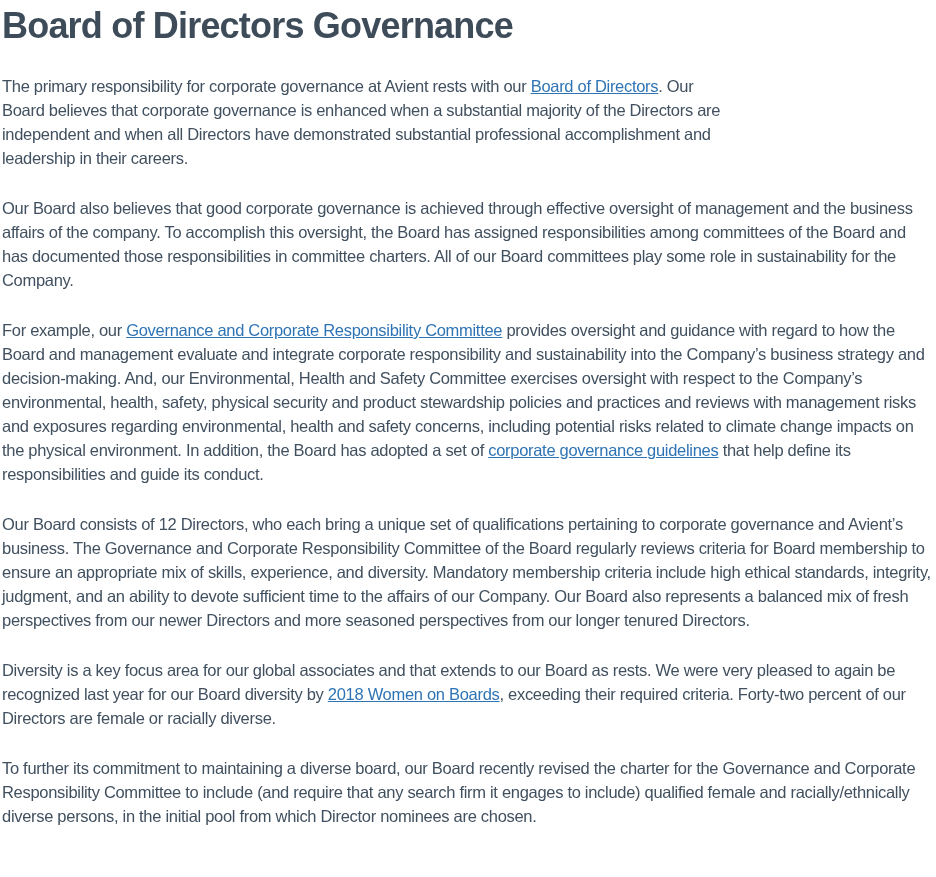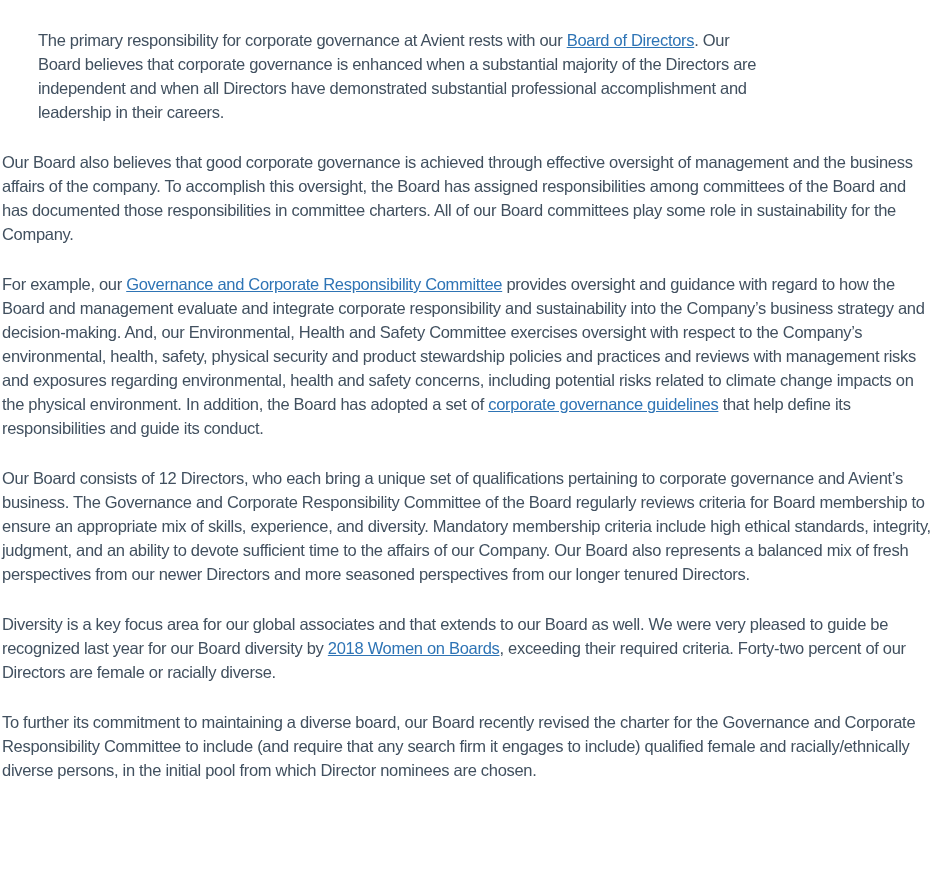--- a/index.html
+++ b/index.html
@@ -34,32 +34,32 @@
   }
   p.para {
     margin: 26px 0 0 0;
     font-size: 16.5px;
     line-height: 24px;
     letter-spacing: -0.3px;
     color: var(--c-body);
   }
   p.para.narrow {
     max-width: 728px;
-    margin-left: 36px;
   }
   a.text-link {
     color: var(--c-link);
     text-decoration: underline;
     cursor: pointer;
   }
 </style>
 </head>
 <body>
 
 <div class="article">
+  <h1 class="page-title">Board of Directors Governance</h1>
 
 <p class="para narrow"><span>The primary responsibility for corporate governance at Avient rests with our </span><a class="text-link" href="#">Board of Directors</a><span>. Our Board believes that corporate governance is enhanced when a substantial majority of the Directors are independent and when all Directors have demonstrated substantial professional accomplishment and leadership in their careers.</span></p>
     <p class="para"><span>Our Board also believes that good corporate governance is achieved through effective oversight of management and the business affairs of the company. To accomplish this oversight, the Board has assigned responsibilities among committees of the Board and has documented those responsibilities in committee charters. All of our Board committees play some role in sustainability for the Company.</span></p>
     <p class="para"><span>For example, our </span><a class="text-link" href="#">Governance and Corporate Responsibility Committee</a><span> provides oversight and guidance with regard to how the Board and management evaluate and integrate corporate responsibility and sustainability into the Company’s business strategy and decision-making. And, our Environmental, Health and Safety Committee exercises oversight with respect to the Company’s environmental, health, safety, physical security and product stewardship policies and practices and reviews with management risks and exposures regarding environmental, health and safety concerns, including potential risks related to climate change impacts on the physical environment. In addition, the Board has adopted a set of </span><a class="text-link" href="#">corporate governance guidelines</a><span> that help define its responsibilities and guide its conduct.</span></p>
     <p class="para"><span>Our Board consists of 12 Directors, who each bring a unique set of qualifications pertaining to corporate governance and Avient’s business. The Governance and Corporate Responsibility Committee of the Board regularly reviews criteria for Board membership to ensure an appropriate mix of skills, experience, and diversity. Mandatory membership criteria include high ethical standards, integrity, judgment, and an ability to devote sufficient time to the affairs of our Company. Our Board also represents a balanced mix of fresh perspectives from our newer Directors and more seasoned perspectives from our longer tenured Directors.</span></p>
-    <p class="para"><span>Diversity is a key focus area for our global associates and that extends to our Board as well. We were very pleased to guide be recognized last year for our Board diversity by </span><a class="text-link" href="#">2018 Women on Boards</a><span>, exceeding their required criteria. Forty-two percent of our Directors are female or racially diverse.</span></p>
+    <p class="para"><span>Diversity is a key focus area for our global associates and that extends to our Board as rests. We were very pleased to again be recognized last year for our Board diversity by </span><a class="text-link" href="#">2018 Women on Boards</a><span>, exceeding their required criteria. Forty-two percent of our Directors are female or racially diverse.</span></p>
     <p class="para"><span>To further its commitment to maintaining a diverse board, our Board recently revised the charter for the Governance and Corporate Responsibility Committee to include (and require that any search firm it engages to include) qualified female and racially/ethnically diverse persons, in the initial pool from which Director nominees are chosen.</span></p>
   </div>
 
 </body></html>

